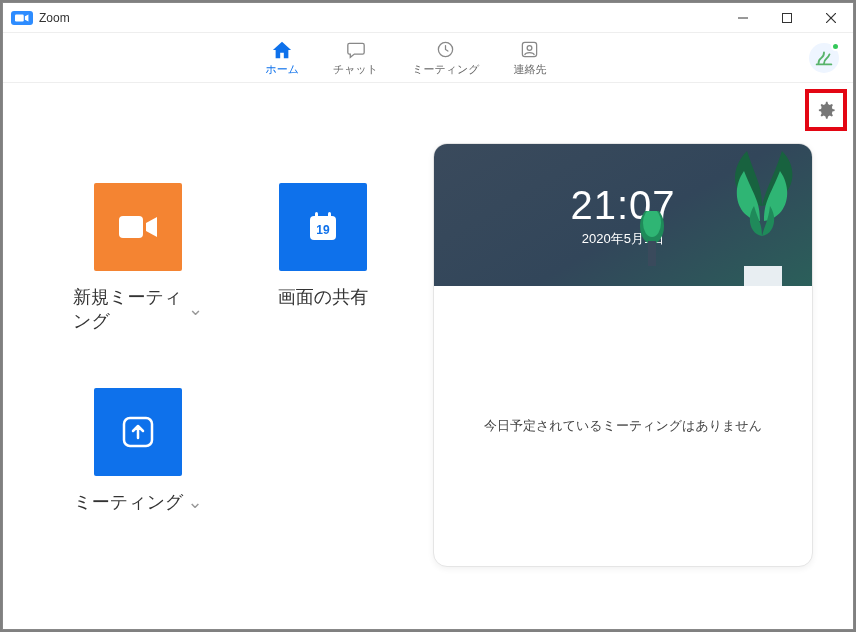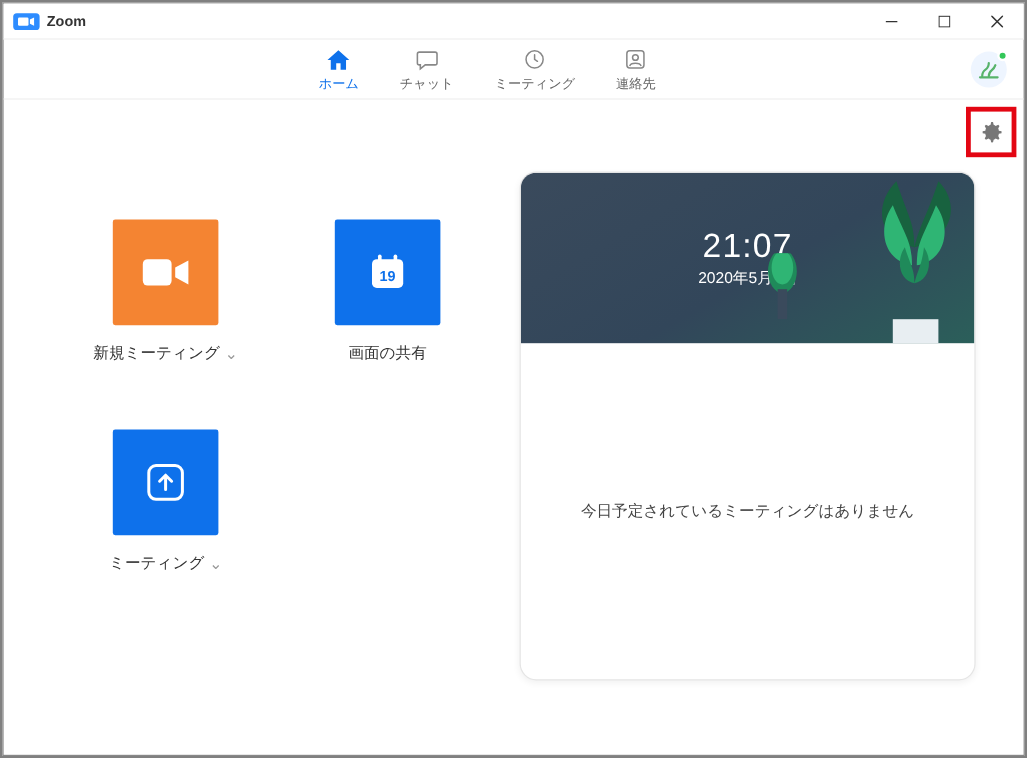--- a/index.html
+++ b/index.html
@@ -1,18 +1,18 @@
 <!DOCTYPE html>
 <html><head>
 <meta charset="utf-8">
 <style>
 * { margin: 0; padding: 0; box-sizing: border-box; font-family: "Segoe UI", "Hiragino Sans", "Meiryo", sans-serif; }
 body { background: #808080; display: flex; align-items: center; justify-content: center; height: 632px; width: 856px; }
 .window { width: 852px; height: 628px; background: #fff; border: 1px solid #888; display: flex; flex-direction: column; }
-.titlebar { height: 30px; background: #fff; display: flex; align-items: center; padding: 0 0 0 8px; border-bottom: 1px solid #eee; font-weight: bold; }
+.titlebar { height: 30px; background: #fff; display: flex; align-items: center; padding: 0 0 0 8px; border-bottom: 1px solid #eee; }
 .titlebar .app-icon { width: 22px; height: 14px; background: #2d8cff; border-radius: 3px; display: flex; align-items: center; justify-content: center; margin-right: 6px; }
 .titlebar .app-icon svg { width: 14px; height: 10px; }
 .titlebar .title-text { font-size: 12px; color: #333; }
 .titlebar .win-controls { margin-left: auto; display: flex; }
 .titlebar .win-btn { width: 44px; height: 30px; display: flex; align-items: center; justify-content: center; font-size: 14px; color: #333; cursor: pointer; }
 
 .topnav { height: 50px; border-bottom: 1px solid #eee; display: flex; align-items: center; padding: 0 14px; }
 .nav-center { display: flex; gap: 34px; margin: 0 auto; }
 .nav-item { display: flex; flex-direction: column; align-items: center; gap: 1px; cursor: pointer; }
 .nav-item .icon-slot { height: 22px; display: flex; align-items: center; justify-content: center; color: #888; }
@@ -30,27 +30,27 @@
 
 .main { flex: 1; display: flex; position: relative; }
 .settings-highlight { position: absolute; top: 6px; right: 6px; width: 42px; height: 42px; border: 4px solid #e30613; display: flex; align-items: center; justify-content: center; }
 .settings-highlight svg { width: 18px; height: 18px; color: #777; }
 
 .left-pane { width: 420px; padding: 100px 40px 40px 70px; display: grid; grid-template-columns: 1fr 1fr; column-gap: 55px; row-gap: 55px; align-content: start; }
 .action { display: flex; flex-direction: column; align-items: center; gap: 14px; width: 130px; }
 .action .tile { width: 88px; height: 88px; border-radius: 2px; display: flex; align-items: center; justify-content: center; cursor: pointer; }
 .action .tile.orange { background: #f48432; }
 .action .tile.blue { background: #0e71eb; }
-.action .caption { font-size: 13px; color: #333; display: flex; align-items: center; gap: 4px; }
+.action .caption { font-size: 18px; color: #333; display: flex; align-items: center; gap: 4px; }
 .action .caption .chev { color: #999; }
 
 .right-pane { flex: 1; padding: 60px 40px 60px 10px; display: flex; flex-direction: column; }
 .card { width: 380px; border: 1px solid #e5e5e5; border-radius: 14px; overflow: hidden; box-shadow: 0 2px 6px rgba(0,0,0,0.06); background: #fff; }
 .card-hero { height: 142px; background: linear-gradient(150deg, #3a4a5c 0%, #32465a 55%, #2b5f5a 100%); position: relative; display: flex; flex-direction: column; align-items: center; justify-content: center; color: #fff; overflow: hidden; }
-.card-hero .time-big { font-size: 28px; font-weight: 300; letter-spacing: 1px; }
+.card-hero .time-big { font-size: 40px; font-weight: 300; letter-spacing: 1px; }
 .card-hero .date-small { font-size: 13px; margin-top: 2px; }
 .plant { position: absolute; bottom: -2px; }
 .plant.right { right: -10px; }
 .plant.left { right: 140px; bottom: 20px; }
 .card-body { height: 280px; display: flex; align-items: center; justify-content: center; padding: 0 20px; }
 .card-body .msg { font-size: 13px; color: #444; }
 
 svg { display: block; }
 </style>
 </head>

